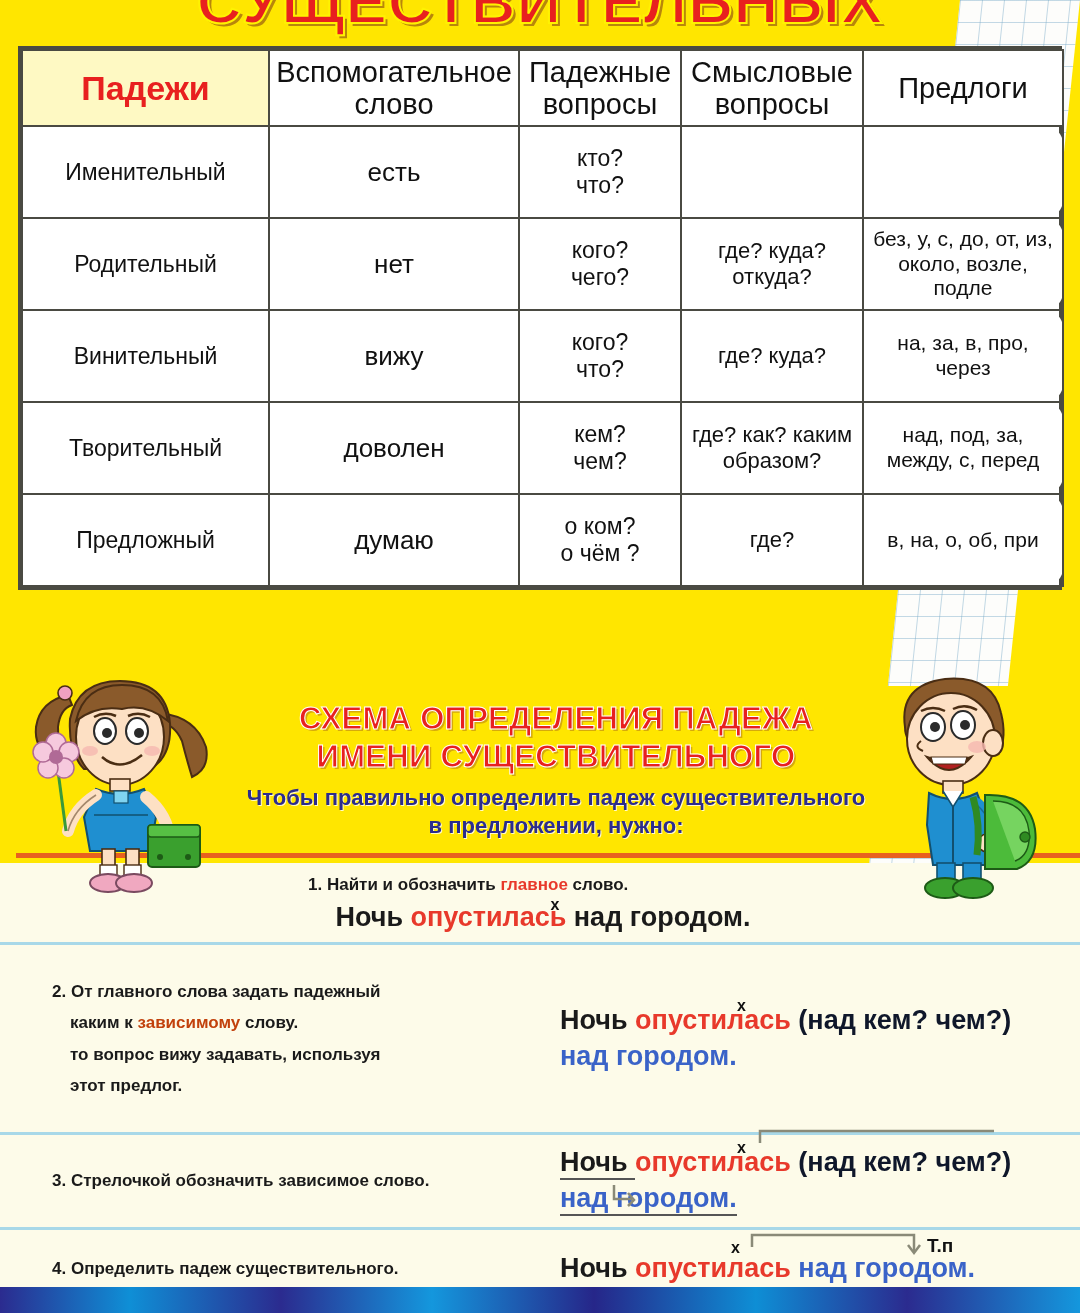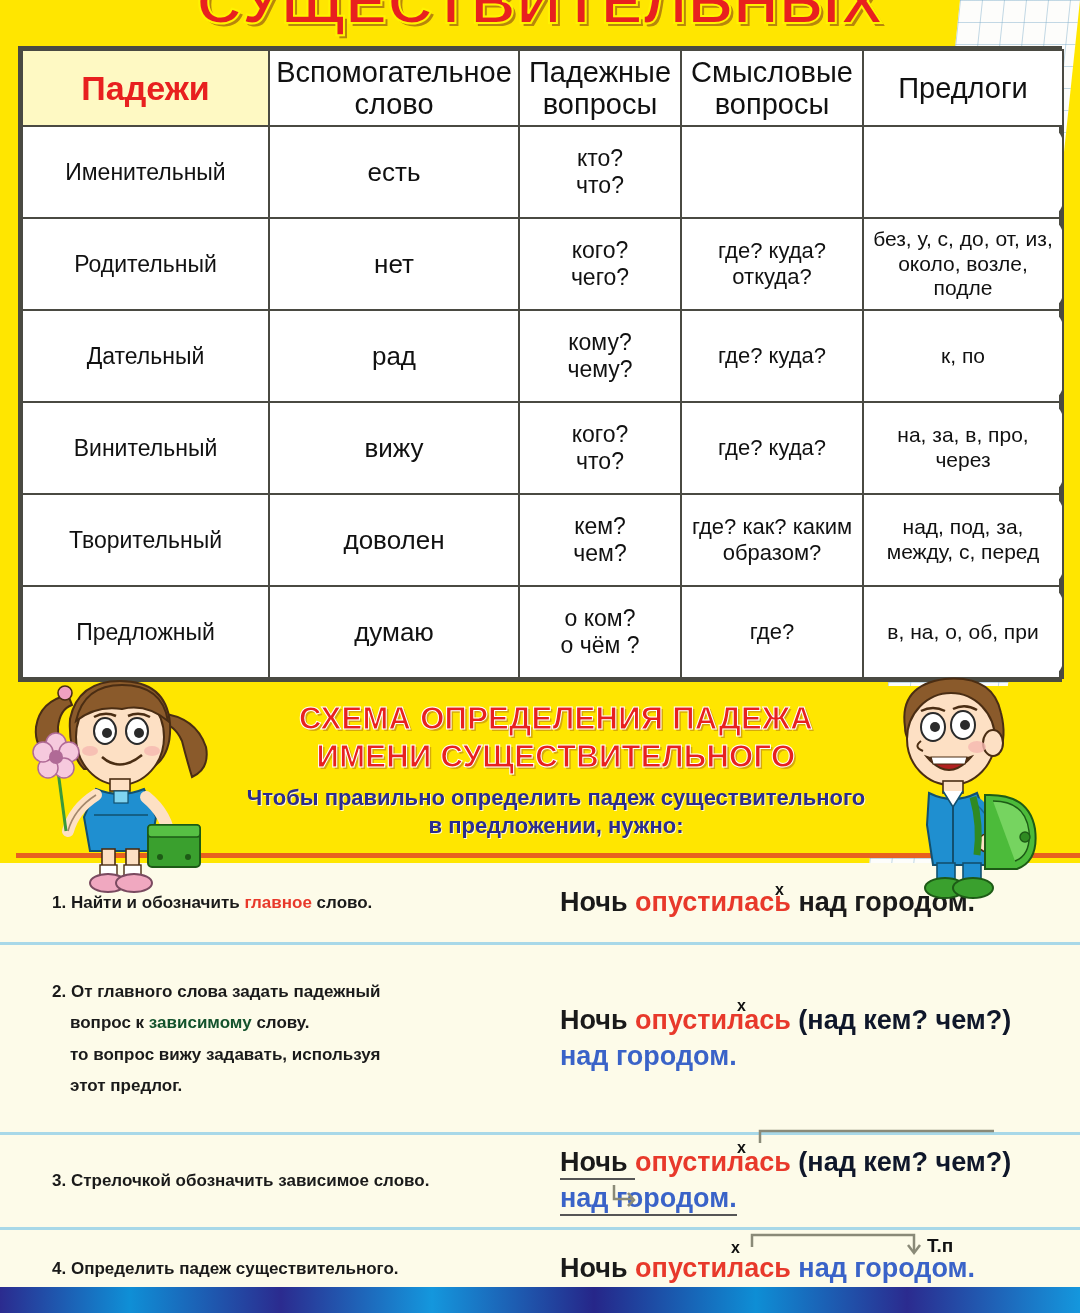--- a/index.html
+++ b/index.html
@@ -136,29 +136,29 @@
     flex: 1;
     font-size: 27px; font-weight: bold; line-height: 1.32;
     color: #1a1a1a;
     position: relative;
     padding-left: 6px;
   }
   .w-main  { color: #e8392b; margin-top: 32px; }
   .w-dep   { color: #3a63c8; }
   .w-q     { color: #0f172a; }
   .hl-red  { color: #e8392b; }
-  .hl-blue { color: #14532d; }
+  .hl-blue { color: #c2410c; }
 
   .xmark {
     position: absolute;
     font-size: 16px; font-weight: bold; color: #111;
   }
   .underline-word { border-bottom: 2px solid #555; padding-bottom: 1px; }
 
-  #step1 { height: 82px; }
+  #step1 { height: 82px; flex-direction: column; }
   #step2 { height: 190px; }
   #step3 { height: 95px; }
   #step4 { height: 78px; }
 
   
   .arrow-svg { position: absolute; pointer-events: none; overflow: visible; }
 
   
   .bottom-bar {
     position: absolute; left: 0; bottom: 0; width: 1080px; height: 26px;
@@ -212,30 +212,20 @@
           <td class="case-name">Родительный</td>
           <td class="helper">нет</td>
           <td class="cq">
             <div>кого?</div>
             <div>чего?</div>
           </td>
           <td class="sq">где? куда? откуда?</td>
           <td class="prep">без, у, с, до, от, из, около, возле, подле</td>
         </tr>
         <tr>
-          <td class="case-name">Дательный</td>
-          <td class="helper">рад</td>
-          <td class="cq">
-            <div>кому?</div>
-            <div>чему?</div>
-          </td>
-          <td class="sq">где? куда?</td>
-          <td class="prep">к, по</td>
-        </tr>
-        <tr>
           <td class="case-name">Винительный</td>
           <td class="helper">вижу</td>
           <td class="cq">
             <div>кого?</div>
             <div>что?</div>
           </td>
           <td class="sq">где? куда?</td>
           <td class="prep">на, за, в, про, через</td>
         </tr>
         <tr>
@@ -388,21 +378,21 @@
       <div class="right">
         <span class="xmark" style="left:221px; top:-6px;">х</span>
         <span>Ночь</span><span> </span><span class="w-main">опустилась</span><span> над городом.</span>
       </div>
     </div>
 
     <div class="step" id="step2">
       <div class="left">
         <span class="lead"><span>2.</span>
           <span>От главного слова задать падежный</span></span>
-        <span class="indent"><span>вопрос к </span><span class="hl-blue">зависимому</span><span> слову.</span></span>
+        <span class="indent"><span>каким к </span><span class="hl-blue">зависимому</span><span> слову.</span></span>
         <span class="indent">то вопрос вижу задавать, используя</span>
         <span class="indent">этот предлог.</span>
       </div>
       <div class="right">
         <span class="xmark" style="left:183px; top:-8px;">х</span>
         <span>Ночь </span><span class="w-main">опустилась </span><span class="w-q">(над кем? чем?)</span><br>
         <span class="w-dep">над городом.</span>
       </div>
     </div>
 

